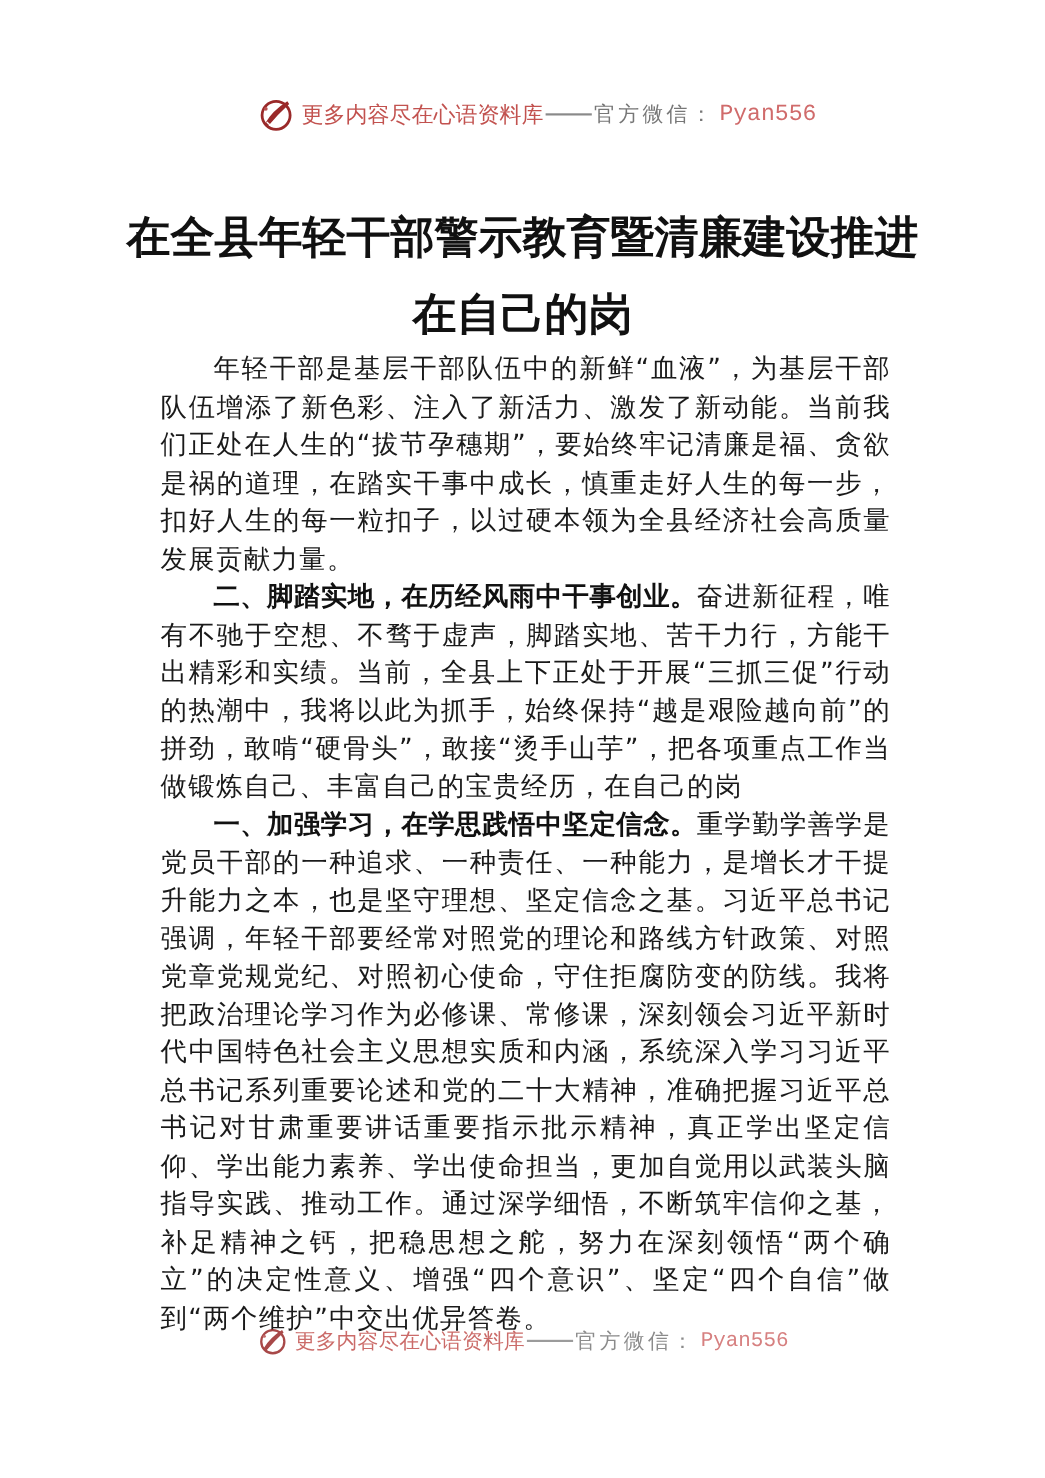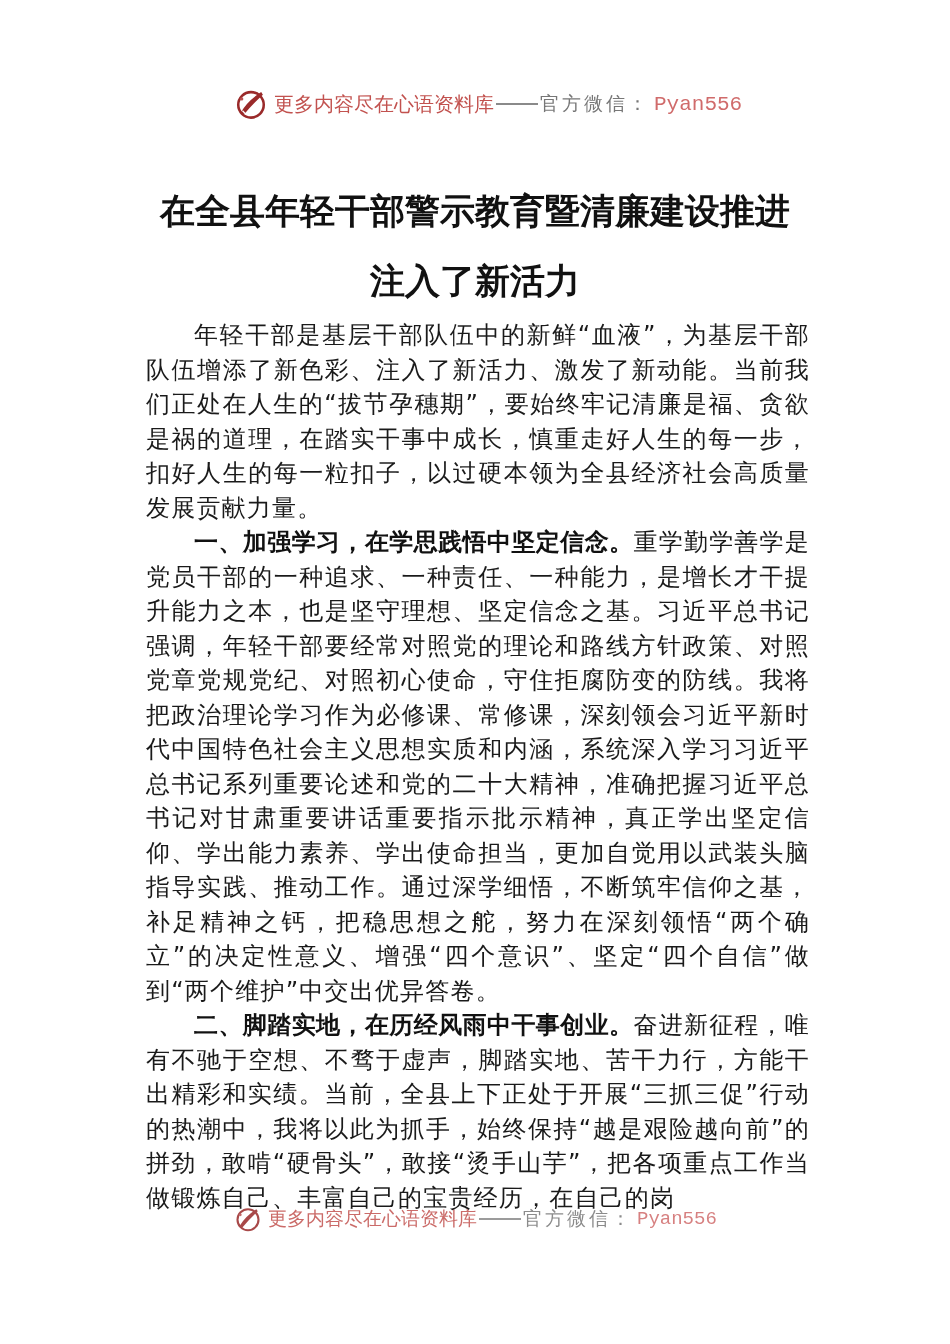--- a/index.html
+++ b/index.html
@@ -9,21 +9,21 @@
   .watermark.top { top: 84px; }
   .watermark.bottom { top: 1204px; height: 30px; opacity: 0.85; }
   .wm-logo { width: 34px; height: 34px; margin-right: 6px; }
   .watermark.bottom .wm-logo { width: 28px; height: 28px; }
   .wm-main { font-family: Liberation Mono, monospace; font-size: 20px; color: #c2524f; letter-spacing: 0px; }
   .wm-dash { display: inline-block; width: 42px; height: 1.5px; background: #8a8a8a; margin: 0 2px; vertical-align: middle; }
   .wm-sub { font-family: "DejaVu Serif", serif; font-size: 19px; color: #777; letter-spacing: 3px; }
   .wm-id { font-family: Liberation Mono, monospace; font-size: 21px; color: #d06b6b; margin-left: 4px; }
   .watermark.bottom .wm-main, .watermark.bottom .wm-sub, .watermark.bottom .wm-id { font-size: 19px; }
 
-  .title { position: absolute; left: 0; width: 950px; text-align: center; font-family: "DejaVu Serif", serif; font-weight: bold; font-size: 35px; color: #111; letter-spacing: 0px; }
+  .title { position: absolute; left: 0; width: 950px; text-align: center; font-family: "DejaVu Serif", serif; font-weight: bold; font-size: 40px; color: #111; letter-spacing: 0px; }
   .title.l1 { top: 188px; }
   .title.l2 { top: 258px; }
 
   .body-text { position: absolute; left: 146px; width: 664px; top: 318px; font-family: "DejaVu Sans", sans-serif; font-size: 24px; line-height: 34.5px; color: #1a1a1a; text-align: justify; letter-spacing: 1.2px; }
   .para { margin: 0; text-indent: 2em; }
   .heading { font-weight: bold; font-family: "DejaVu Sans", sans-serif; color: #111; letter-spacing: 0.4px; }
 </style>
 </head>
 <body>
 
@@ -34,31 +34,31 @@
     <path d="M10 28 L14 32" stroke="#fff" stroke-width="1.5"></path>
     <circle cx="9" cy="14" r="2" fill="#b85050"></circle>
   </svg>
   <span class="wm-main">更多内容尽在心语资料库</span>
   <span class="wm-dash"></span>
   <span class="wm-sub">官方微信：</span>
   <span class="wm-id">Pyan556</span>
 </div>
 
 <div class="title l1">在全县年轻干部警示教育暨清廉建设推进</div>
-<div class="title l2">注入了新活力</div>
+<div class="title l2">在自己的岗</div>
 
 <div class="body-text">
   <p class="para">
     <span class="heading"></span><span>年轻干部是基层干部队伍中的新鲜“血液”，为基层干部队伍增添了新色彩、注入了新活力、激发了新动能。当前我们正处在人生的“拔节孕穗期”，要始终牢记清廉是福、贪欲是祸的道理，在踏实干事中成长，慎重走好人生的每一步，扣好人生的每一粒扣子，以过硬本领为全县经济社会高质量发展贡献力量。</span>
   </p>
   <p class="para">
-    <span class="heading">一、加强学习，在学思践悟中坚定信念。</span><span>重学勤学善学是党员干部的一种追求、一种责任、一种能力，是增长才干提升能力之本，也是坚守理想、坚定信念之基。习近平总书记强调，年轻干部要经常对照党的理论和路线方针政策、对照党章党规党纪、对照初心使命，守住拒腐防变的防线。我将把政治理论学习作为必修课、常修课，深刻领会习近平新时代中国特色社会主义思想实质和内涵，系统深入学习习近平总书记系列重要论述和党的二十大精神，准确把握习近平总书记对甘肃重要讲话重要指示批示精神，真正学出坚定信仰、学出能力素养、学出使命担当，更加自觉用以武装头脑指导实践、推动工作。通过深学细悟，不断筑牢信仰之基，补足精神之钙，把稳思想之舵，努力在深刻领悟“两个确立”的决定性意义、增强“四个意识”、坚定“四个自信”做到“两个维护”中交出优异答卷。</span>
+    <span class="heading">二、脚踏实地，在历经风雨中干事创业。</span><span>奋进新征程，唯有不驰于空想、不骛于虚声，脚踏实地、苦干力行，方能干出精彩和实绩。当前，全县上下正处于开展“三抓三促”行动的热潮中，我将以此为抓手，始终保持“越是艰险越向前”的拼劲，敢啃“硬骨头”，敢接“烫手山芋”，把各项重点工作当做锻炼自己、丰富自己的宝贵经历，在自己的岗</span>
   </p>
   <p class="para">
-    <span class="heading">二、脚踏实地，在历经风雨中干事创业。</span><span>奋进新征程，唯有不驰于空想、不骛于虚声，脚踏实地、苦干力行，方能干出精彩和实绩。当前，全县上下正处于开展“三抓三促”行动的热潮中，我将以此为抓手，始终保持“越是艰险越向前”的拼劲，敢啃“硬骨头”，敢接“烫手山芋”，把各项重点工作当做锻炼自己、丰富自己的宝贵经历，在自己的岗</span>
+    <span class="heading">一、加强学习，在学思践悟中坚定信念。</span><span>重学勤学善学是党员干部的一种追求、一种责任、一种能力，是增长才干提升能力之本，也是坚守理想、坚定信念之基。习近平总书记强调，年轻干部要经常对照党的理论和路线方针政策、对照党章党规党纪、对照初心使命，守住拒腐防变的防线。我将把政治理论学习作为必修课、常修课，深刻领会习近平新时代中国特色社会主义思想实质和内涵，系统深入学习习近平总书记系列重要论述和党的二十大精神，准确把握习近平总书记对甘肃重要讲话重要指示批示精神，真正学出坚定信仰、学出能力素养、学出使命担当，更加自觉用以武装头脑指导实践、推动工作。通过深学细悟，不断筑牢信仰之基，补足精神之钙，把稳思想之舵，努力在深刻领悟“两个确立”的决定性意义、增强“四个意识”、坚定“四个自信”做到“两个维护”中交出优异答卷。</span>
   </p>
 </div>
 
 <div class="watermark bottom">
   <svg class="wm-logo" viewBox="0 0 40 40">
     <circle cx="20" cy="21" r="15" fill="none" stroke="#9a2a2a" stroke-width="3"></circle>
     <path d="M8 30 Q16 16 32 6 L34 9 Q22 20 12 32 Z" fill="#9a2a2a"></path>
     <circle cx="9" cy="14" r="2" fill="#b85050"></circle>
   </svg>
   <span class="wm-main">更多内容尽在心语资料库</span>

